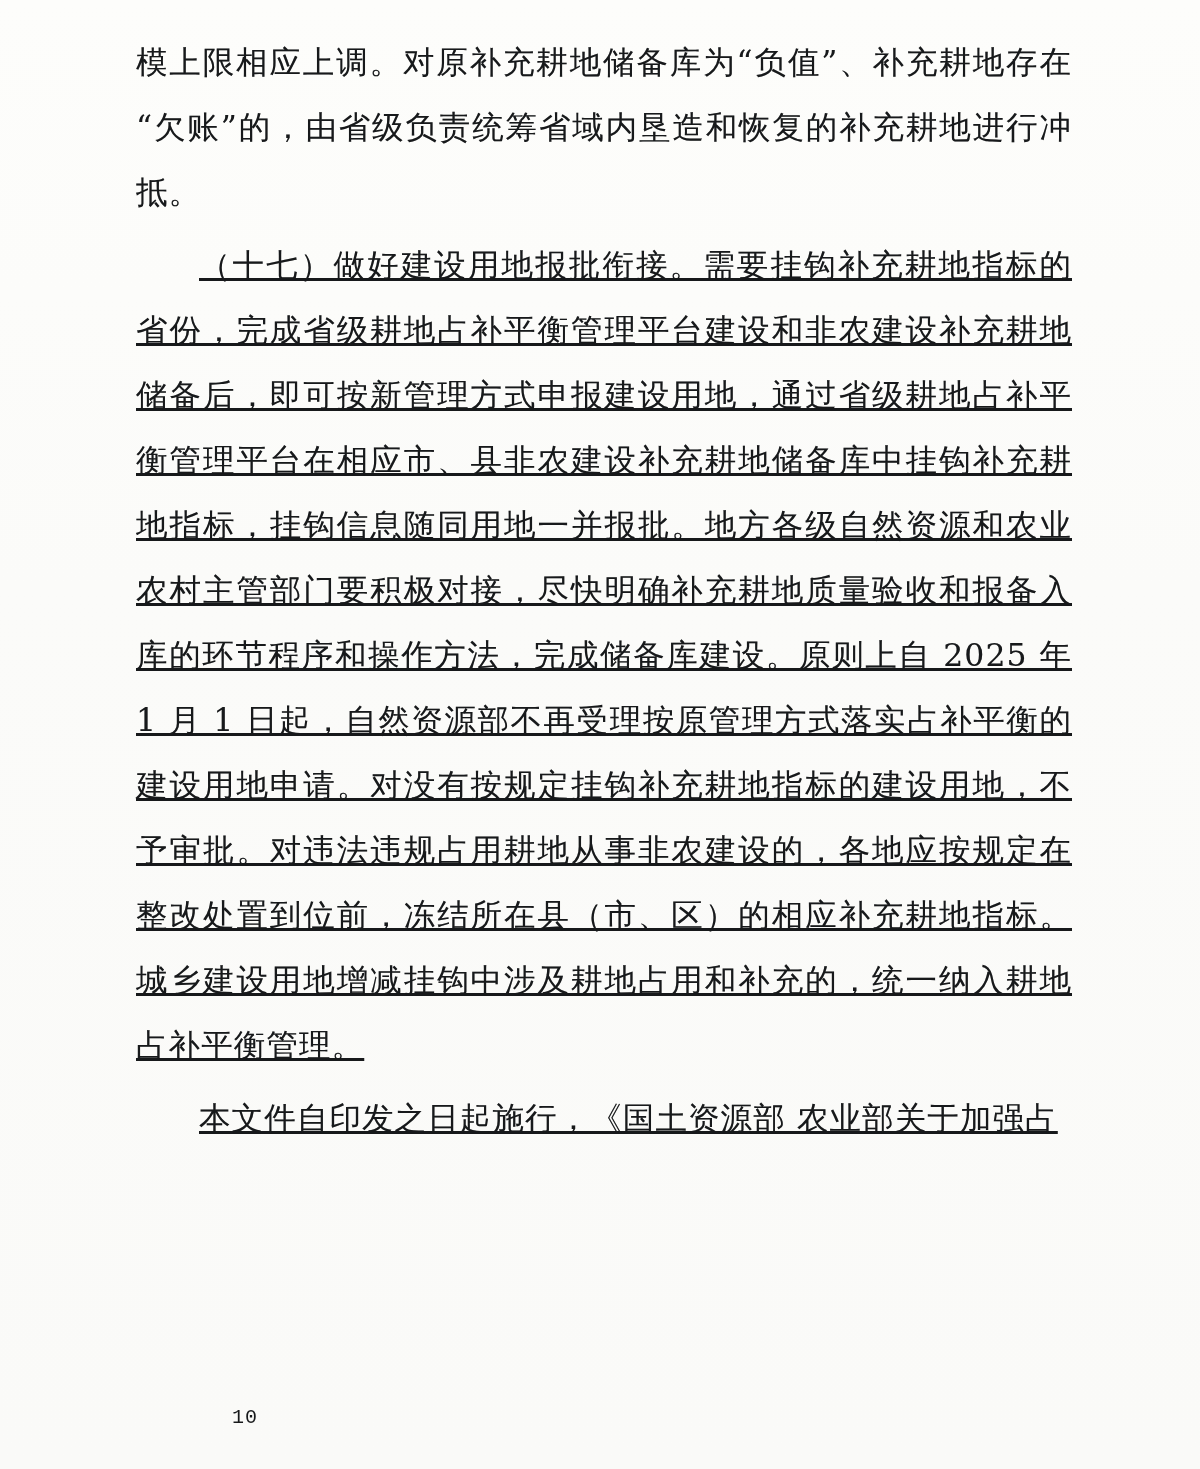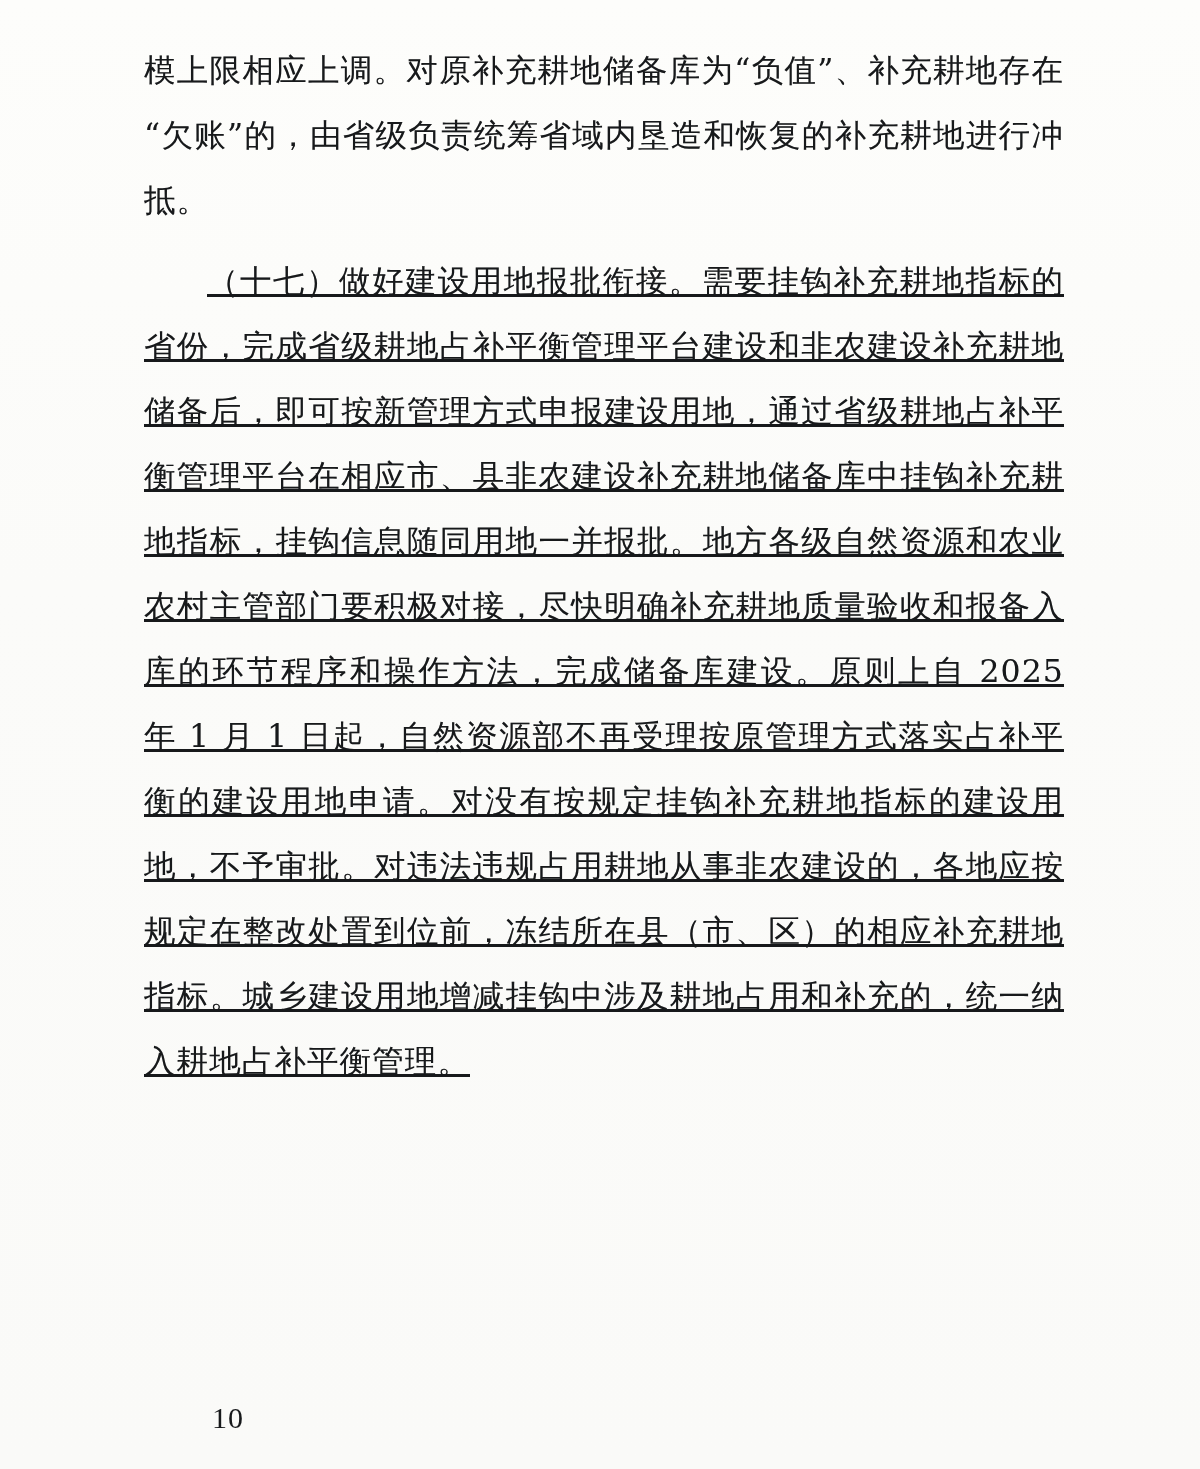--- a/index.html
+++ b/index.html
@@ -21,48 +21,49 @@
     inset: 0;
     background: linear-gradient(180deg, #fdfdfb 0%, #fbfbf9 40%, #fafaf8 100%);
   }
   .content {
     position: absolute;
     left: 128px;
     top: 22px;
     width: 952px;
   }
   p.para {
-    margin: 16px;
+    margin: 8px;
     font-size: 31.5px;
     line-height: 65px;
     letter-spacing: 1.1px;
     text-align: justify;
     text-justify: inter-character;
     text-align-last: left;
     color: #17191b;
     font-weight: 500;
     text-shadow: 0 0 0.6px rgba(20,20,20,0.35);
   }
   p.indent {
     text-indent: 63px;
     text-decoration: underline;
   }
   .pagenum {
     position: absolute;
-    left: 212px;
+    left: 232px;
     top: 1398px;
-    font-size: 30px;
+    font-size: 20px;
     line-height: 40px;
     color: #17191b;
-    font-family: Liberation Serif, serif;
+    font-family: Liberation Mono, monospace;
     letter-spacing: 1px;
   }
 </style>
 </head>
 <body>
 
 <div class="page">
   <div class="content">
     <p class="para">模上限相应上调。对原补充耕地储备库为“负值”、补充耕地存在“欠账”的，由省级负责统筹省域内垦造和恢复的补充耕地进行冲抵。</p>
     <p class="para indent">（十七）做好建设用地报批衔接。需要挂钩补充耕地指标的省份，完成省级耕地占补平衡管理平台建设和非农建设补充耕地储备后，即可按新管理方式申报建设用地，通过省级耕地占补平衡管理平台在相应市、县非农建设补充耕地储备库中挂钩补充耕地指标，挂钩信息随同用地一并报批。地方各级自然资源和农业农村主管部门要积极对接，尽快明确补充耕地质量验收和报备入库的环节程序和操作方法，完成储备库建设。原则上自 2025 年 1 月 1 日起，自然资源部不再受理按原管理方式落实占补平衡的建设用地申请。对没有按规定挂钩补充耕地指标的建设用地，不予审批。对违法违规占用耕地从事非农建设的，各地应按规定在整改处置到位前，冻结所在县（市、区）的相应补充耕地指标。城乡建设用地增减挂钩中涉及耕地占用和补充的，统一纳入耕地占补平衡管理。</p>
+    <p class="para indent">本文件自印发之日起施行，《国土资源部 农业部关于加强占</p>
   </div>
   <div class="pagenum">10</div>
 </div>
 
 </body></html>

